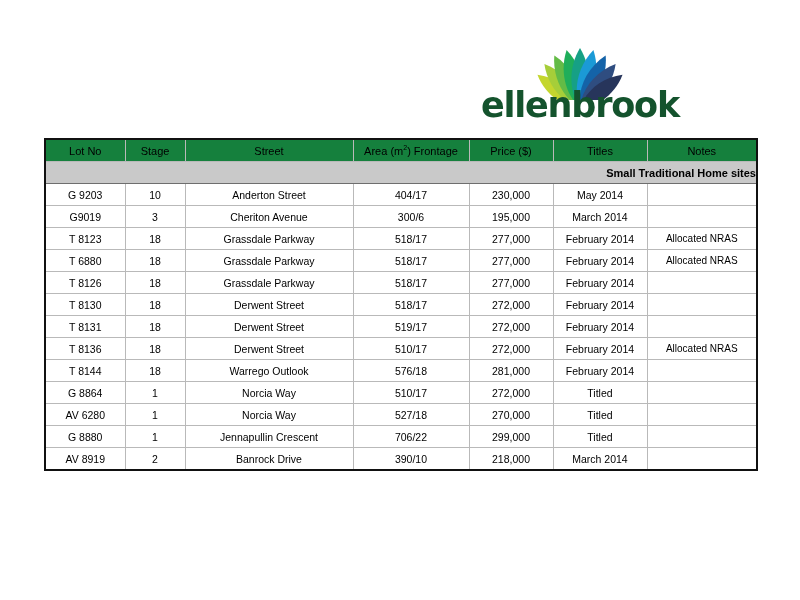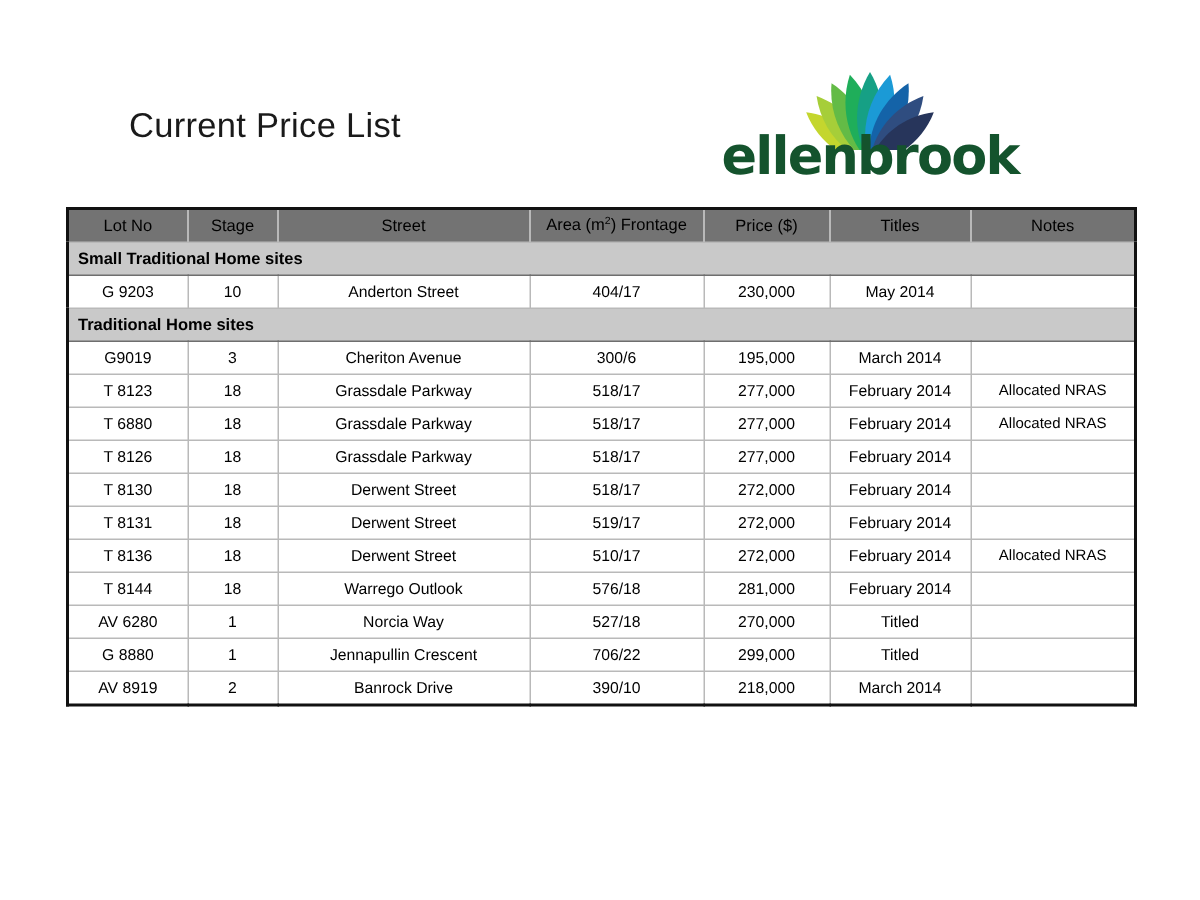--- a/index.html
+++ b/index.html
@@ -98,33 +98,33 @@
     border: 2px solid #111;
   }
   thead th {
     font-weight: 700;
     font-size: 11px;
     height: 23px;
     border-top: 2px solid #111;
     border-bottom: 2px solid #111;
     border-left: 2px solid #111;
     border-right: 2px solid #111;
-    background: #737373;
+    background: #15803d;
   }
   tbody td {
     border-left: 2px solid #111;
     border-right: 2px solid #111;
     border-top: 1px solid #9a9a9a;
     border-bottom: 1px solid #9a9a9a;
   }
   tr.section-row td {
     background: #c9c9c9;
     font-weight: 700;
     font-size: 11px;
-    text-align: left;
+    text-align: right;
     padding-left: 6px;
     border-left: 2px solid #111;
     border-right: 2px solid #111;
     border-top: 1px solid #6e6e6e;
     border-bottom: 1px solid #6e6e6e;
   }
 
   .col-lot    { width: 80px; }
   .col-stage  { width: 60px; }
   .col-street { width: 168px; }
@@ -136,21 +136,20 @@
   td.notes-cell { font-weight: 700; font-size: 10px; }
   sup { font-size: 7px; vertical-align: super; }
 </style>
 </head>
 <body>
 
 <div class="page">
 
   <div class="header">
 
-    <div class="page-title">Current Price List</div>
 
     <div class="logo">
       <svg class="logo-fan" viewBox="0 0 240 78">
         <g id="petals">
             <path d="M0,0 C11,-16 12,-40 0,-60 C-12,-40 -11,-16 0,0 Z" fill="#c4d62e" transform="translate(120,86) rotate(-52) scale(0.9)"></path>
             <path d="M0,0 C11,-16 12,-40 0,-60 C-12,-40 -11,-16 0,0 Z" fill="#a6ce39" transform="translate(120,86) rotate(-39) scale(0.94375)"></path>
             <path d="M0,0 C11,-16 12,-40 0,-60 C-12,-40 -11,-16 0,0 Z" fill="#63bb46" transform="translate(120,86) rotate(-26) scale(0.975)"></path>
             <path d="M0,0 C11,-16 12,-40 0,-60 C-12,-40 -11,-16 0,0 Z" fill="#1fae5a" transform="translate(120,86) rotate(-13) scale(0.99375)"></path>
             <path d="M0,0 C11,-16 12,-40 0,-60 C-12,-40 -11,-16 0,0 Z" fill="#16a085" transform="translate(120,86) rotate(0) scale(1)"></path>
             <path d="M0,0 C11,-16 12,-40 0,-60 C-12,-40 -11,-16 0,0 Z" fill="#1b9ad6" transform="translate(120,86) rotate(13) scale(0.99375)"></path>
@@ -191,23 +190,20 @@
           </tr>
           <tr>
             <td>G 9203</td>
             <td>10</td>
             <td>Anderton Street</td>
             <td>404/17</td>
             <td>230,000</td>
             <td>May  2014</td>
             <td class="notes-cell"></td>
           </tr>
-          <tr class="section-row">
-            <td colspan="7">Traditional Home sites</td>
-          </tr>
           <tr>
             <td>G9019</td>
             <td>3</td>
             <td>Cheriton Avenue</td>
             <td>300/6</td>
             <td>195,000</td>
             <td>March 2014</td>
             <td class="notes-cell"></td>
           </tr>
           <tr>
@@ -267,20 +263,29 @@
           <tr>
             <td>T 8144</td>
             <td>18</td>
             <td>Warrego Outlook</td>
             <td>576/18</td>
             <td>281,000</td>
             <td>February 2014</td>
             <td class="notes-cell"></td>
           </tr>
           <tr>
+            <td>G 8864</td>
+            <td>1</td>
+            <td>Norcia Way</td>
+            <td>510/17</td>
+            <td>272,000</td>
+            <td>Titled</td>
+            <td class="notes-cell"></td>
+          </tr>
+          <tr>
             <td>AV 6280</td>
             <td>1</td>
             <td>Norcia Way</td>
             <td>527/18</td>
             <td>270,000</td>
             <td>Titled</td>
             <td class="notes-cell"></td>
           </tr>
           <tr>
             <td>G 8880</td>

